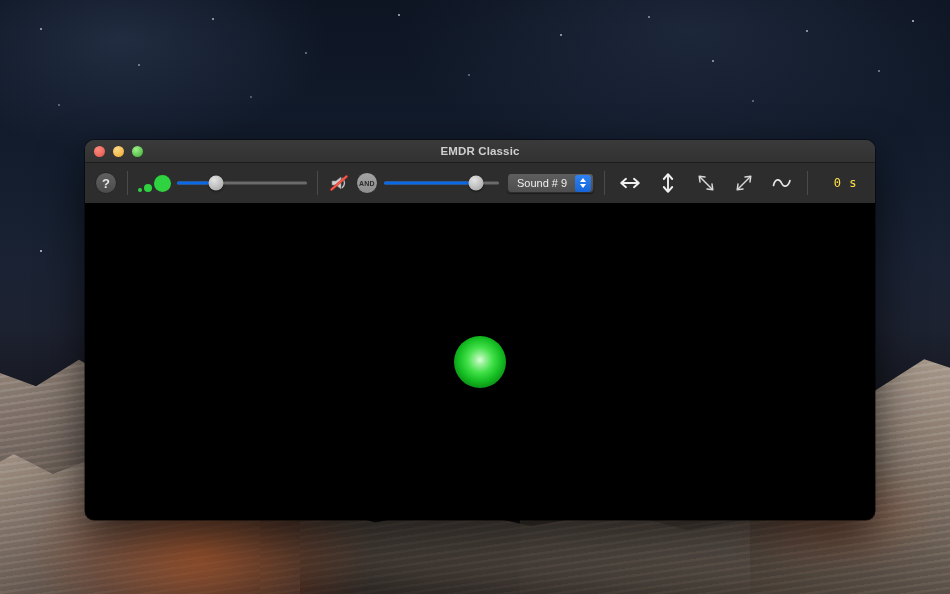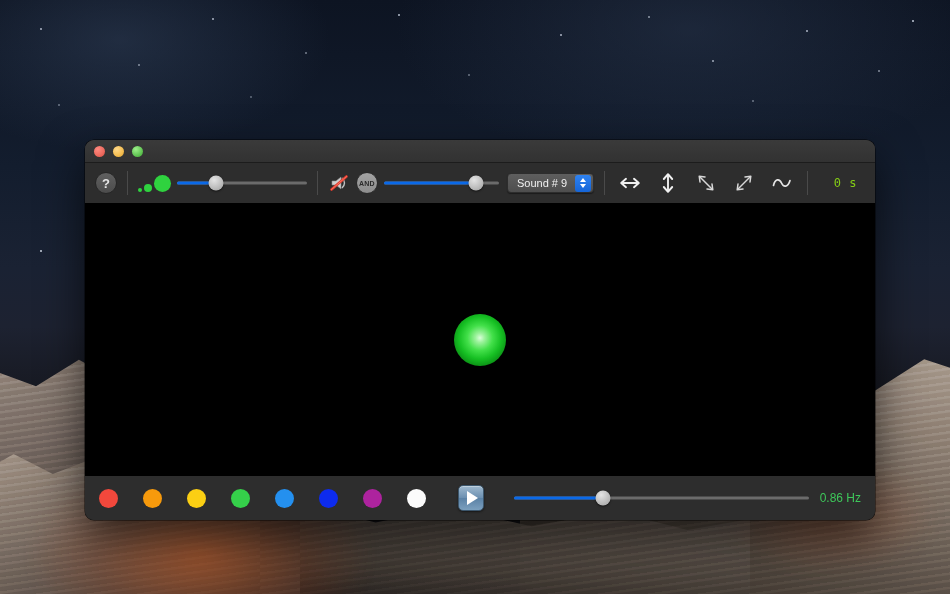--- a/index.html
+++ b/index.html
@@ -300,21 +300,21 @@
     display: flex;
     align-items: center;
     justify-content: center;
     cursor: default;
   }
 
   #timer {
     margin-left: auto;
     font-family: "DejaVu Sans Mono", monospace;
     font-size: 12px;
-    color: #84cc16;
+    color: #fde047;
     padding-right: 8px;
     letter-spacing: .5px;
     flex: 0 0 auto;
   }
 
   
   #stage {
     flex: 1 1 auto;
     background: #000;
     position: relative;
@@ -428,20 +428,21 @@
   <div id="glow-warm2"></div>
 
   <div id="window">
 
     <div id="titlebar">
       <div id="traffic">
         <span class="tl tl-red"></span>
         <span class="tl tl-yellow"></span>
         <span class="tl tl-green"></span>
       </div>
+      <div id="win-title">EMDR Classic</div>
     </div>
 
     <div id="toolbar">
 
       <div id="help-btn">?</div>
 
       <div class="tb-sep"></div>
 
       <div id="size-dots">
         <span class="sd sd1"></span>
@@ -530,41 +531,15 @@
 
       <div class="tb-sep"></div>
 
       <div id="timer">0 s</div>
     </div>
 
     <div id="stage">
       <div id="ball"></div>
     </div>
 
-    <div id="bottombar">
-      <div id="swatches">
-        <span class="swatch" style="background:#f2483c"></span>
-        <span class="swatch" style="background:#f79a0c"></span>
-        <span class="swatch" style="background:#fbcf13"></span>
-        <span class="swatch" style="background:#35d04a"></span>
-        <span class="swatch" style="background:#2490ef"></span>
-        <span class="swatch" style="background:#0d2bee"></span>
-        <span class="swatch" style="background:#ad239e"></span>
-        <span class="swatch" style="background:#fbfbfb"></span>
-      </div>
-
-      <div id="play-btn">
-        <span class="tri"></span>
-      </div>
-
-      <div id="speed-wrap">
-        <div class="slider" id="speed-slider">
-          <span class="track"></span>
-          <span class="fill" style="width:30%"></span>
-          <span class="thumb" style="left:30%"></span>
-        </div>
-      </div>
-
-      <div id="hz">0.86 Hz</div>
-    </div>
 
   </div>
 </div>
 
 </body></html>

